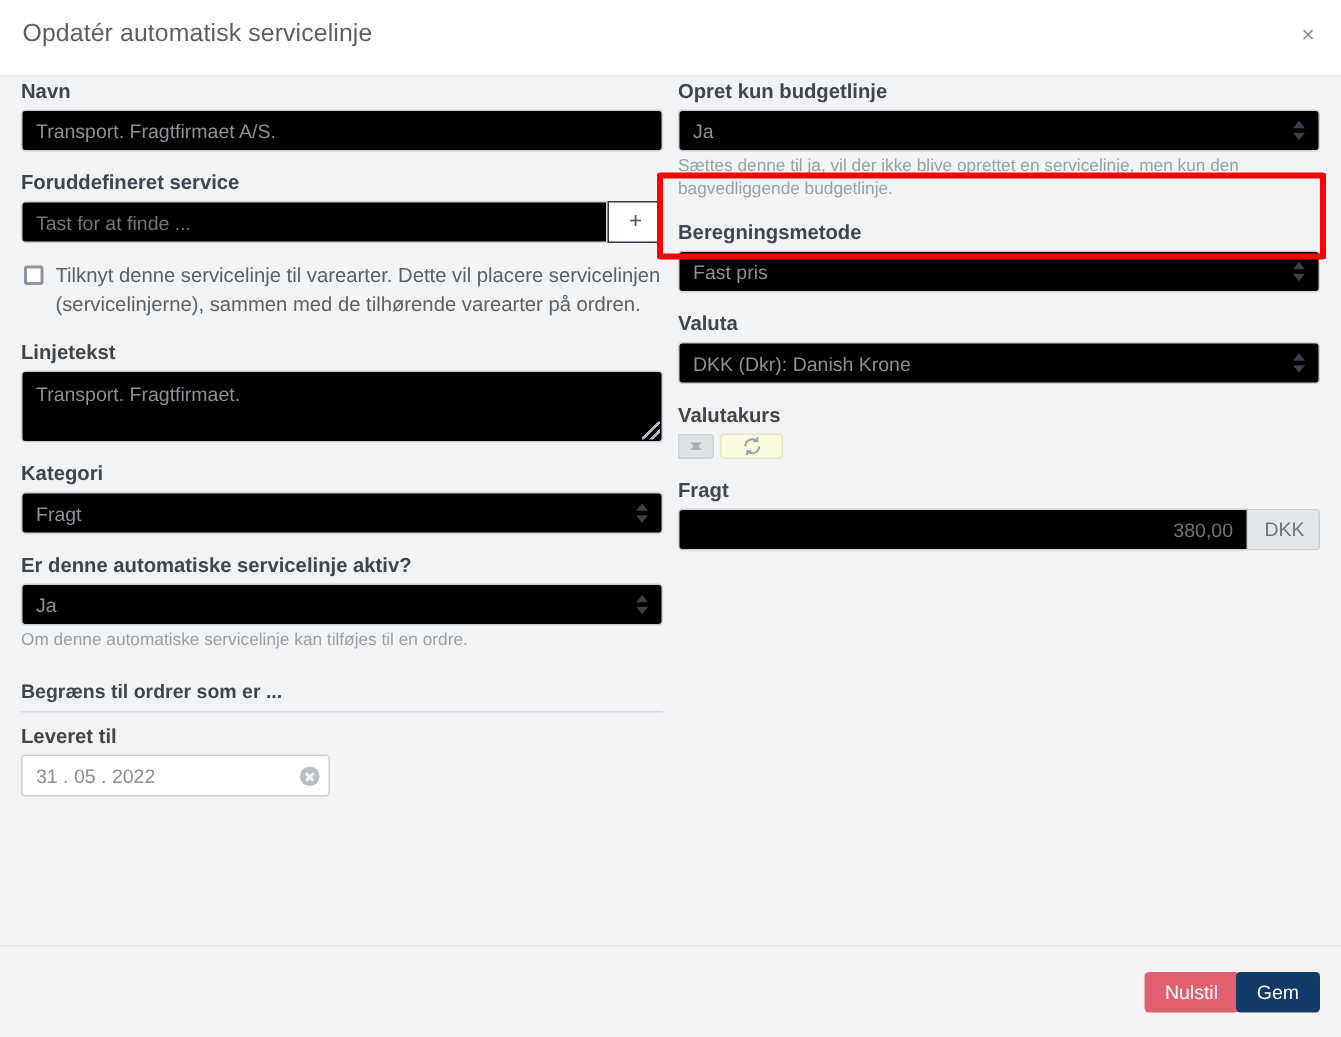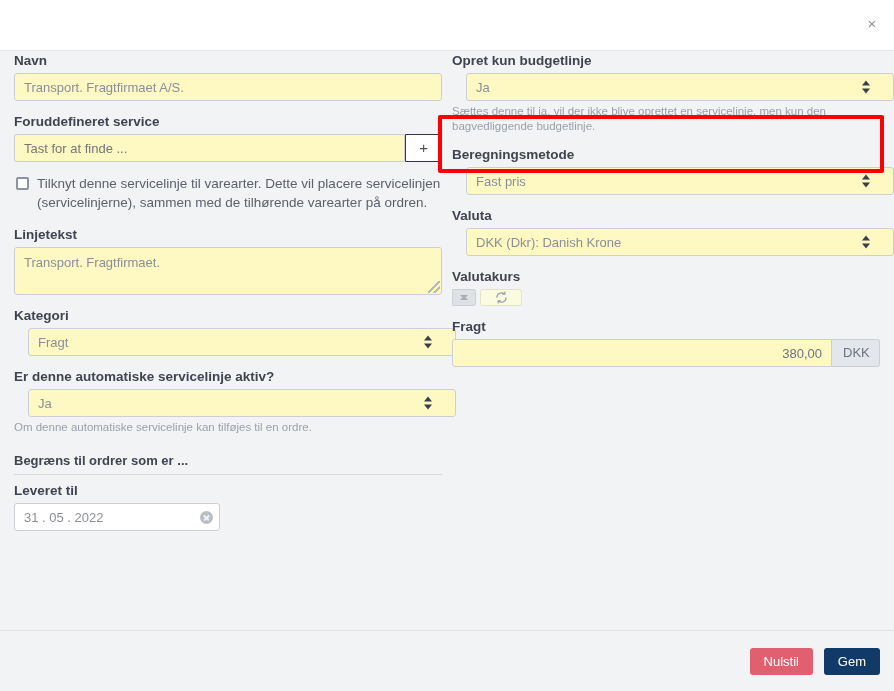--- a/index.html
+++ b/index.html
@@ -52,26 +52,26 @@
     font-size: 11.5px; color: #9aa0ab; line-height: 15px;
     margin-top: 3px;
   }
 
   
   .inp, .sel, .txt {
     display: block; width: 100%;
     height: 28px; padding: 3px 9px;
     font-size: 13px; font-family: "Liberation Sans", sans-serif;
     color: #8a8f99;
-    background: #fef9c3;
+    background: #000000;
     border: 1px solid #ccd0d6; border-radius: 3px;
     outline: none;
   }
   .txt { height: 48px; resize: none; padding-top: 6px; line-height: 17px; }
-  .sel { position: relative; line-height: 21px; padding-right: 36px; cursor: pointer; margin-left: 14px; }
+  .sel { position: relative; line-height: 21px; padding-right: 36px; cursor: pointer; }
   .sel-wrap { position: relative; }
   .sel-arrows {
     position: absolute; right: 9px; top: 50%; transform: translateY(-50%);
     width: 9px; height: 13px; pointer-events: none;
   }
   .sel-arrows::before, .sel-arrows::after {
     content: ''; position: absolute; left: 0;
     border-left: 4.5px solid transparent; border-right: 4.5px solid transparent;
   }
   .sel-arrows::before { top: 0;    border-bottom: 5px solid #3a3f4a; }
@@ -180,29 +180,30 @@
     position: absolute; left: 0; right: 0; bottom: 0; height: 61px;
     border-top: 1px solid #e0e2e6; background: #f2f3f5;
   }
   .btn {
     position: absolute; top: 17px;
     height: 27px; padding: 0 14px;
     font-size: 13px; font-family: "Liberation Sans", sans-serif;
     border: none; border-radius: 3px; color: #ffffff; cursor: pointer;
     line-height: 27px;
   }
-  .btn-reset { right: 81px; background: #e06070; }
+  .btn-reset { right: 68px; background: #e06070; }
   .btn-save  { right: 14px; background: #123a68; margin-left: 20px; }
 </style>
 </head>
 <body>
 
 <div class="modal">
 
   <div class="modal-header">
+    <div class="modal-title">Opdatér automatisk servicelinje</div>
     <button class="close-btn">×</button>
   </div>
 
   <div class="modal-body">
 
     <div class="col-left">
 
       <div class="field">
         <label class="fl">Navn</label>
         <input class="inp" value="Transport. Fragtfirmaet A/S." style="">

